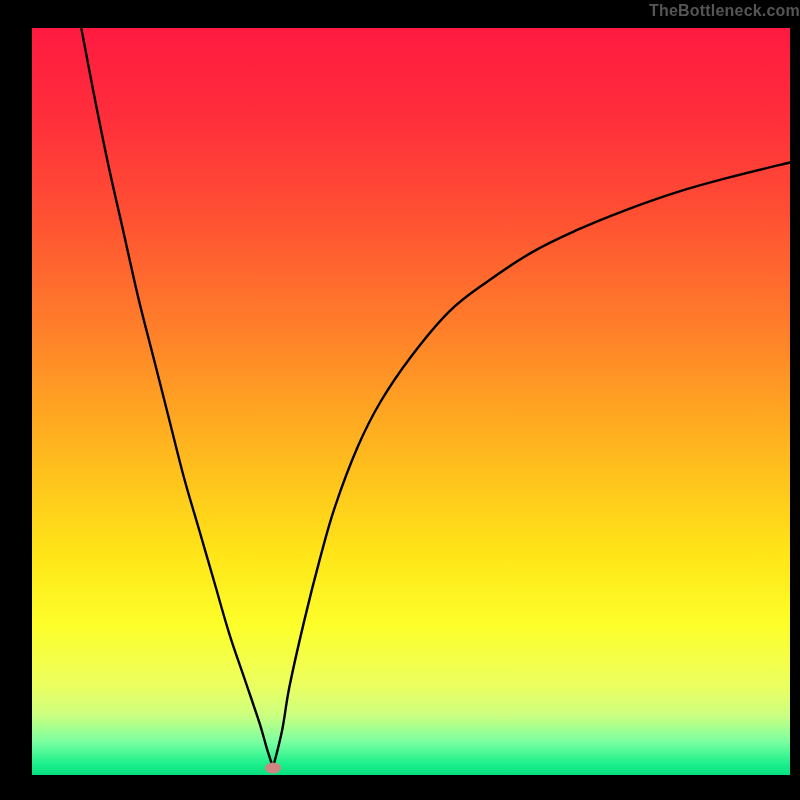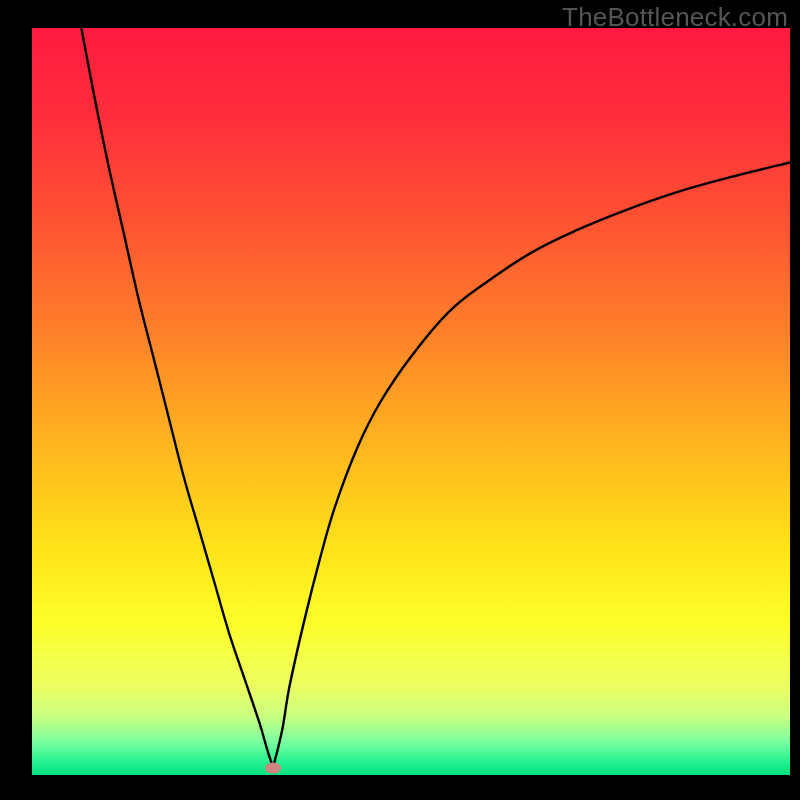--- a/index.html
+++ b/index.html
@@ -13,24 +13,24 @@
   }
   .frame {
     position: relative;
     width: 800px;
     height: 800px;
     background: #000;
   }
   .watermark {
     position: absolute;
     top: 2px;
-    right: 12px;
+    right: 0;
     color: #555555;
-    font-size: 26px;
-    font-weight: 400;
+    font-size: 16px;
+    font-weight: 700;
     letter-spacing: 0.2px;
     user-select: none;
     z-index: 3;
   }
   svg.plot {
     position: absolute;
     left: 0;
     top: 0;
     width: 800px;
     height: 800px;

